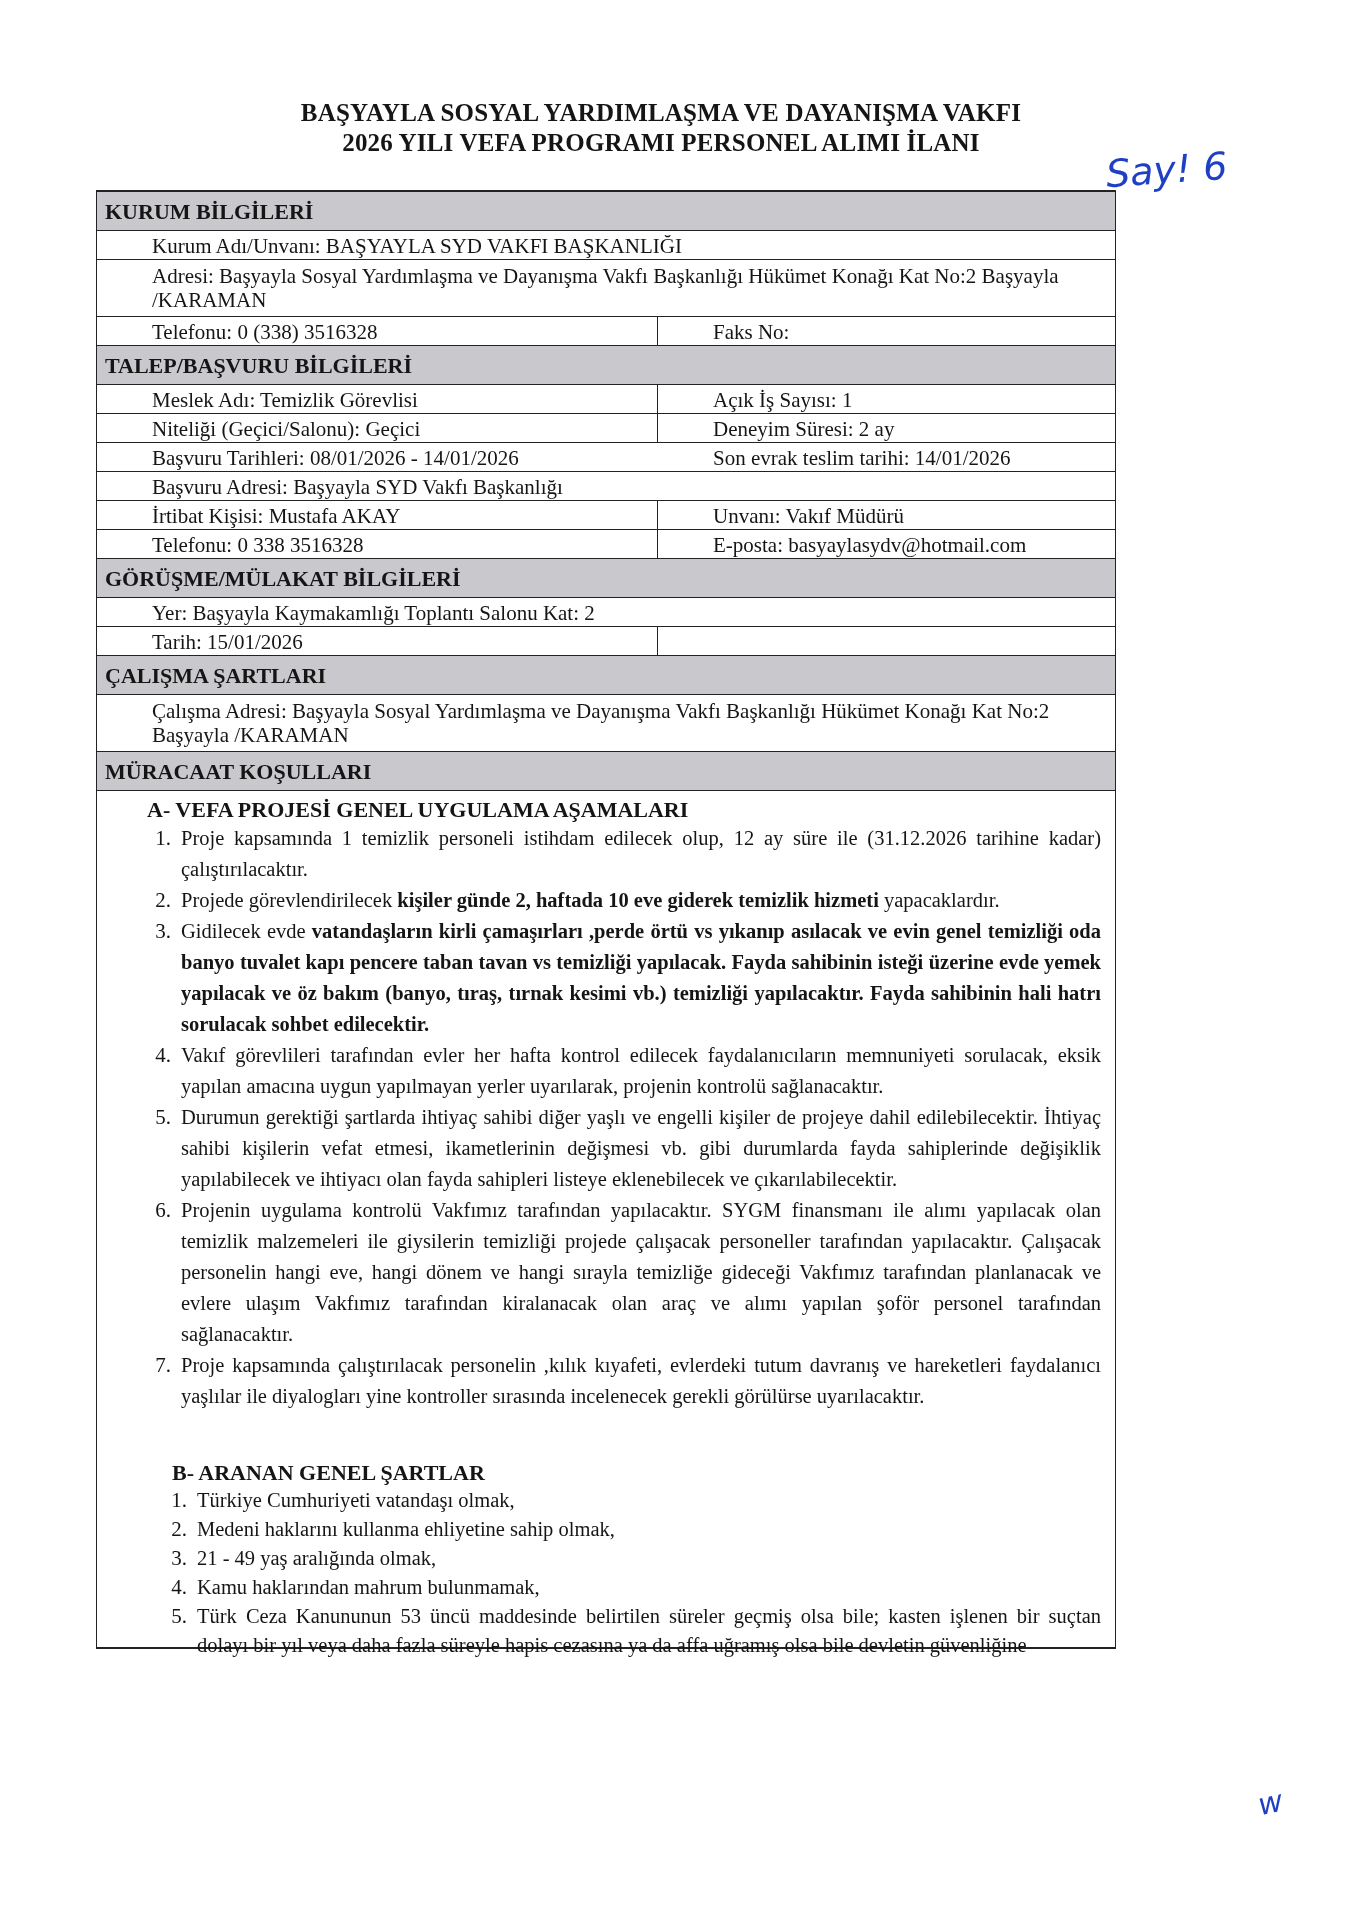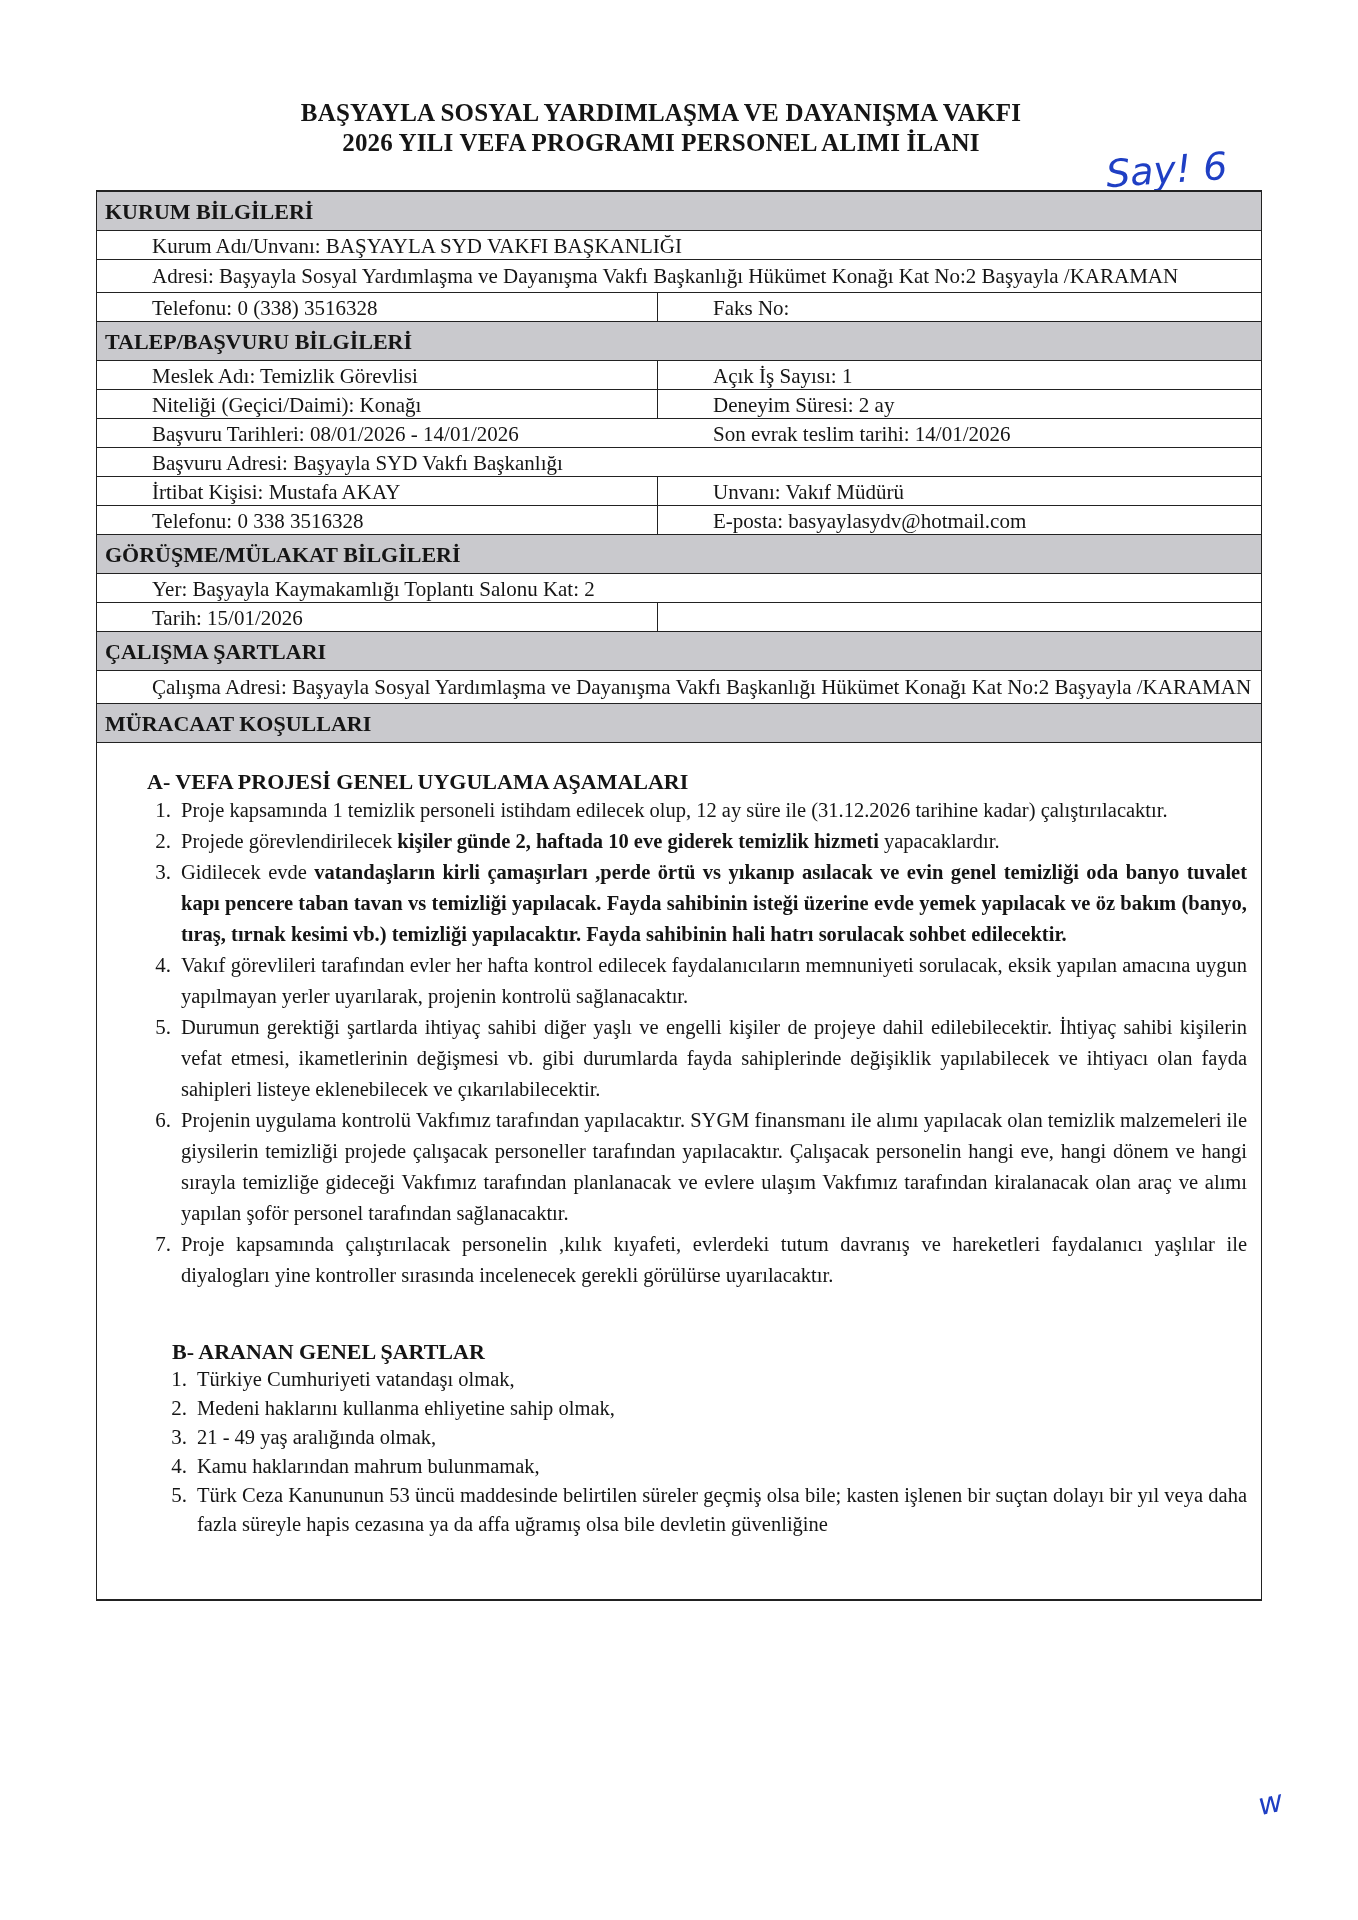--- a/index.html
+++ b/index.html
@@ -6,32 +6,32 @@
   body { width: 1358px; height: 1920px; position: relative; overflow: hidden;
          font-family: "Liberation Serif", "DejaVu Serif", serif; color: #151515; }
   .title { position: absolute; left: 0; width: 1322px; text-align: center; font-weight: bold;
            font-size: 25px; letter-spacing: 0.2px; }
   .t1 { top: 99px; }
   .t2 { top: 129px; }
   .hand { position: absolute; font-family: "DejaVu Sans", sans-serif; color: #1f3fc4; font-style: italic; }
   .hand-top { left: 1106px; top: 148px; font-size: 38px; transform: rotate(-4deg); }
   .hand-bot { left: 1258px; top: 1785px; font-size: 30px; transform: rotate(-12deg); }
 
-  .sheet { position: absolute; left: 96px; top: 190px; width: 1166px; }
+  .sheet { position: absolute; left: 96px; top: 190px; width: 1020px; }
   .row { border: 1.5px solid #222; border-top: none; display: flex; font-size: 21px; line-height: 24px; }
   .row:first-child { border-top: 2px solid #222; }
   .cell { padding: 3px 8px 1px 8px; flex: 1; margin-left: 47px; }
   .cell.left { flex: 0 0 514px; border-right: 1.5px solid #222; box-sizing: border-box; }
   .band { background: #c9c9cd; font-weight: bold; font-size: 22px; padding: 8px 8px 6px 8px; line-height: 24px;
           border: 1.5px solid #222; border-top: none; }
   .band:first-child { border-top: 2px solid #222; }
   .tall { padding-top: 4px; padding-bottom: 4px; }
 
   .conds { border: 1.5px solid #222; border-top: none; border-bottom: 2px solid #222; padding: 6px 0 10px 0; height: 858px; box-sizing: border-box; }
-  .sec-title { font-weight: bold; font-size: 22px; margin-left: 50px; margin-top: 20px; }
+  .sec-title { font-weight: bold; font-size: 22px; margin-left: 50px; margin-top: 0; }
   .sec-title.b { margin-left: 75px; margin-top: 48px; }
   ol { margin: 0; padding: 0; list-style: none; }
   .item { display: flex; font-size: 20.5px; line-height: 31px; text-align: justify; }
   .num { flex: 0 0 auto; width: 46px; text-align: right; padding-right: 10px; box-sizing: border-box; font-size: 21px; }
   .a .item { margin-left: 30px; margin-right: 14px; }
   .a .num { width: 54px; }
   .b .item { margin-left: 40px; margin-right: 14px; line-height: 29px; }
   .b .num { width: 60px; }
   .txt { flex: 1; }
   .bold { font-weight: bold; }
@@ -57,21 +57,21 @@
     <div class="cell left">Telefonu: 0 (338) 3516328</div>
     <div class="cell">Faks No:</div>
   </div>
 
   <div class="band">TALEP/BAŞVURU BİLGİLERİ</div>
   <div class="row">
     <div class="cell left">Meslek Adı: Temizlik Görevlisi</div>
     <div class="cell">Açık İş Sayısı: 1</div>
   </div>
   <div class="row">
-    <div class="cell left">Niteliği (Geçici/Daimi): Konağı</div>
+    <div class="cell left">Niteliği (Geçici/Salonu): Geçici</div>
     <div class="cell">Deneyim Süresi: 2 ay</div>
   </div>
   <div class="row">
     <div class="cell left" style="border-right:none">Başvuru Tarihleri: 08/01/2026 - 14/01/2026</div>
     <div class="cell">Son evrak teslim tarihi: 14/01/2026</div>
   </div>
   <div class="row">
     <div class="cell">Başvuru Adresi: Başyayla SYD Vakfı Başkanlığı</div>
   </div>
   <div class="row">

